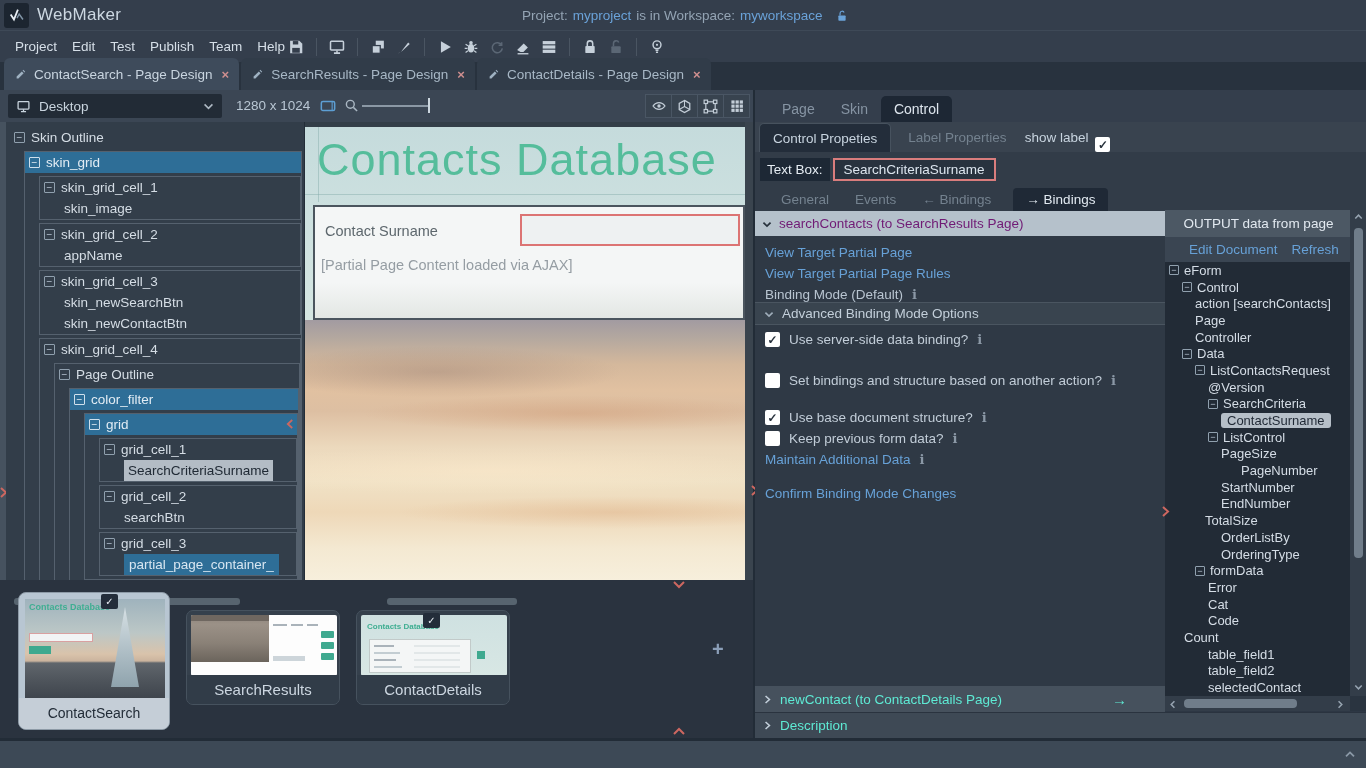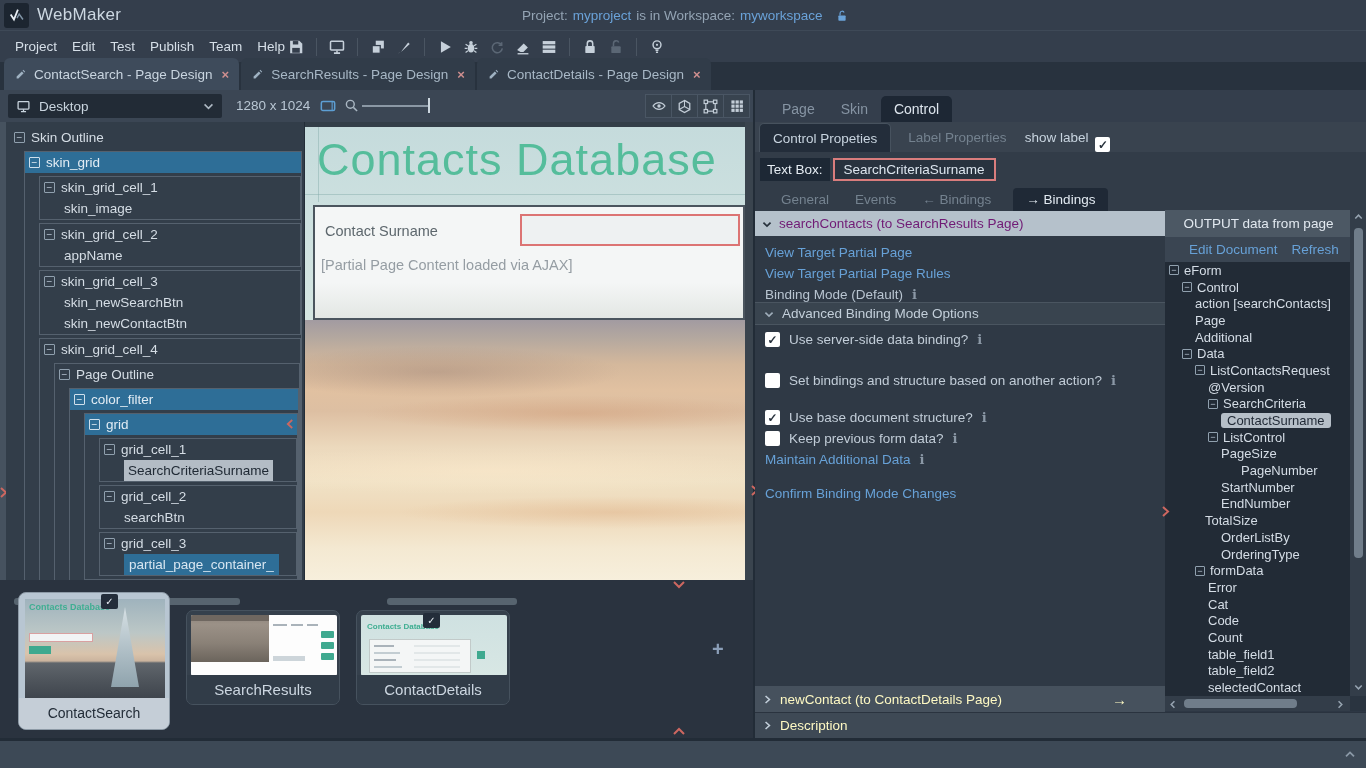--- a/index.html
+++ b/index.html
@@ -155,21 +155,21 @@
   #bmode{left:10px;top:51px;color:#b9c5d1;}
   .info{color:#8b98a6;font-weight:bold;font-family:"DejaVu Serif",serif;margin-left:9px;font-size:13px;}
   #advbar{left:0;top:66px;width:410px;height:23px;background:#39444f;border-top:1px solid #4a5560;
           border-bottom:1px solid #4a5560;display:flex;align-items:center;color:#c3cfda;}
   #advbar .hch{margin:0 8px 0 9px;display:flex;color:#9fadba;}
   .opt{left:10px;display:flex;align-items:center;color:#c2cdd8;}
   .opt .cbx{margin-right:9px;}
   .opt-0{top:96px;} .opt-1{top:137px;} .opt-2{top:174px;} .opt-3{top:195px;}
   #maintain{left:10px;top:216px;} #confirm{left:10px;top:250px;}
 
-  .foldbar{position:absolute;display:flex;align-items:center;font-size:13.5px;color:#fef9c3;}
+  .foldbar{position:absolute;display:flex;align-items:center;font-size:13.5px;color:#5eead4;}
   #newcontact{left:755px;top:686px;width:410px;height:26px;background:#46515d;}
   #newcontact .harrow{position:absolute;right:38px;font-size:15px;font-weight:bold;}
   #descbar{left:755px;top:712px;width:611px;height:26px;background:#3e4955;border-top:1px solid #2a333f;}
   .foldbar .hch{margin:0 9px;display:flex;color:#c3cfda;}
 
   
   #outpanel{left:1165px;top:210px;width:201px;height:501px;background:#222b36;}
   #out-title{position:absolute;left:0;top:0;width:187px;height:27px;background:#4c5864;color:#e2e9f0;
              font-size:13.5px;text-align:center;line-height:27px;}
   #out-actions{position:absolute;left:0;top:27px;width:187px;height:25px;background:#3a4552;display:flex;
@@ -757,21 +757,21 @@
           <span class="collapser">−</span>
           <span>Control</span>
         </div>
         <div class="ot-row" style="padding-left: 30px;">
           <span>action [searchContacts]</span>
         </div>
         <div class="ot-row" style="padding-left: 30px;">
           <span>Page</span>
         </div>
         <div class="ot-row" style="padding-left: 30px;">
-          <span>Additional</span>
+          <span>Controller</span>
         </div>
         <div class="ot-row" style="padding-left: 17px;">
           <span class="collapser">−</span>
           <span>Data</span>
         </div>
         <div class="ot-row" style="padding-left: 30px;">
           <span class="collapser">−</span>
           <span>ListContactsRequest</span>
         </div>
         <div class="ot-row" style="padding-left: 43px;">
@@ -815,21 +815,21 @@
         </div>
         <div class="ot-row" style="padding-left: 43px;">
           <span>Error</span>
         </div>
         <div class="ot-row" style="padding-left: 43px;">
           <span>Cat</span>
         </div>
         <div class="ot-row" style="padding-left: 43px;">
           <span>Code</span>
         </div>
-        <div class="ot-row" style="padding-left: 43px;">
+        <div class="ot-row" style="padding-left: 19px;">
           <span>Count</span>
         </div>
         <div class="ot-row" style="padding-left: 43px;">
           <span>table_field1</span>
         </div>
         <div class="ot-row" style="padding-left: 43px;">
           <span>table_field2</span>
         </div>
         <div class="ot-row" style="padding-left: 43px;">
           <span>selectedContact</span>

